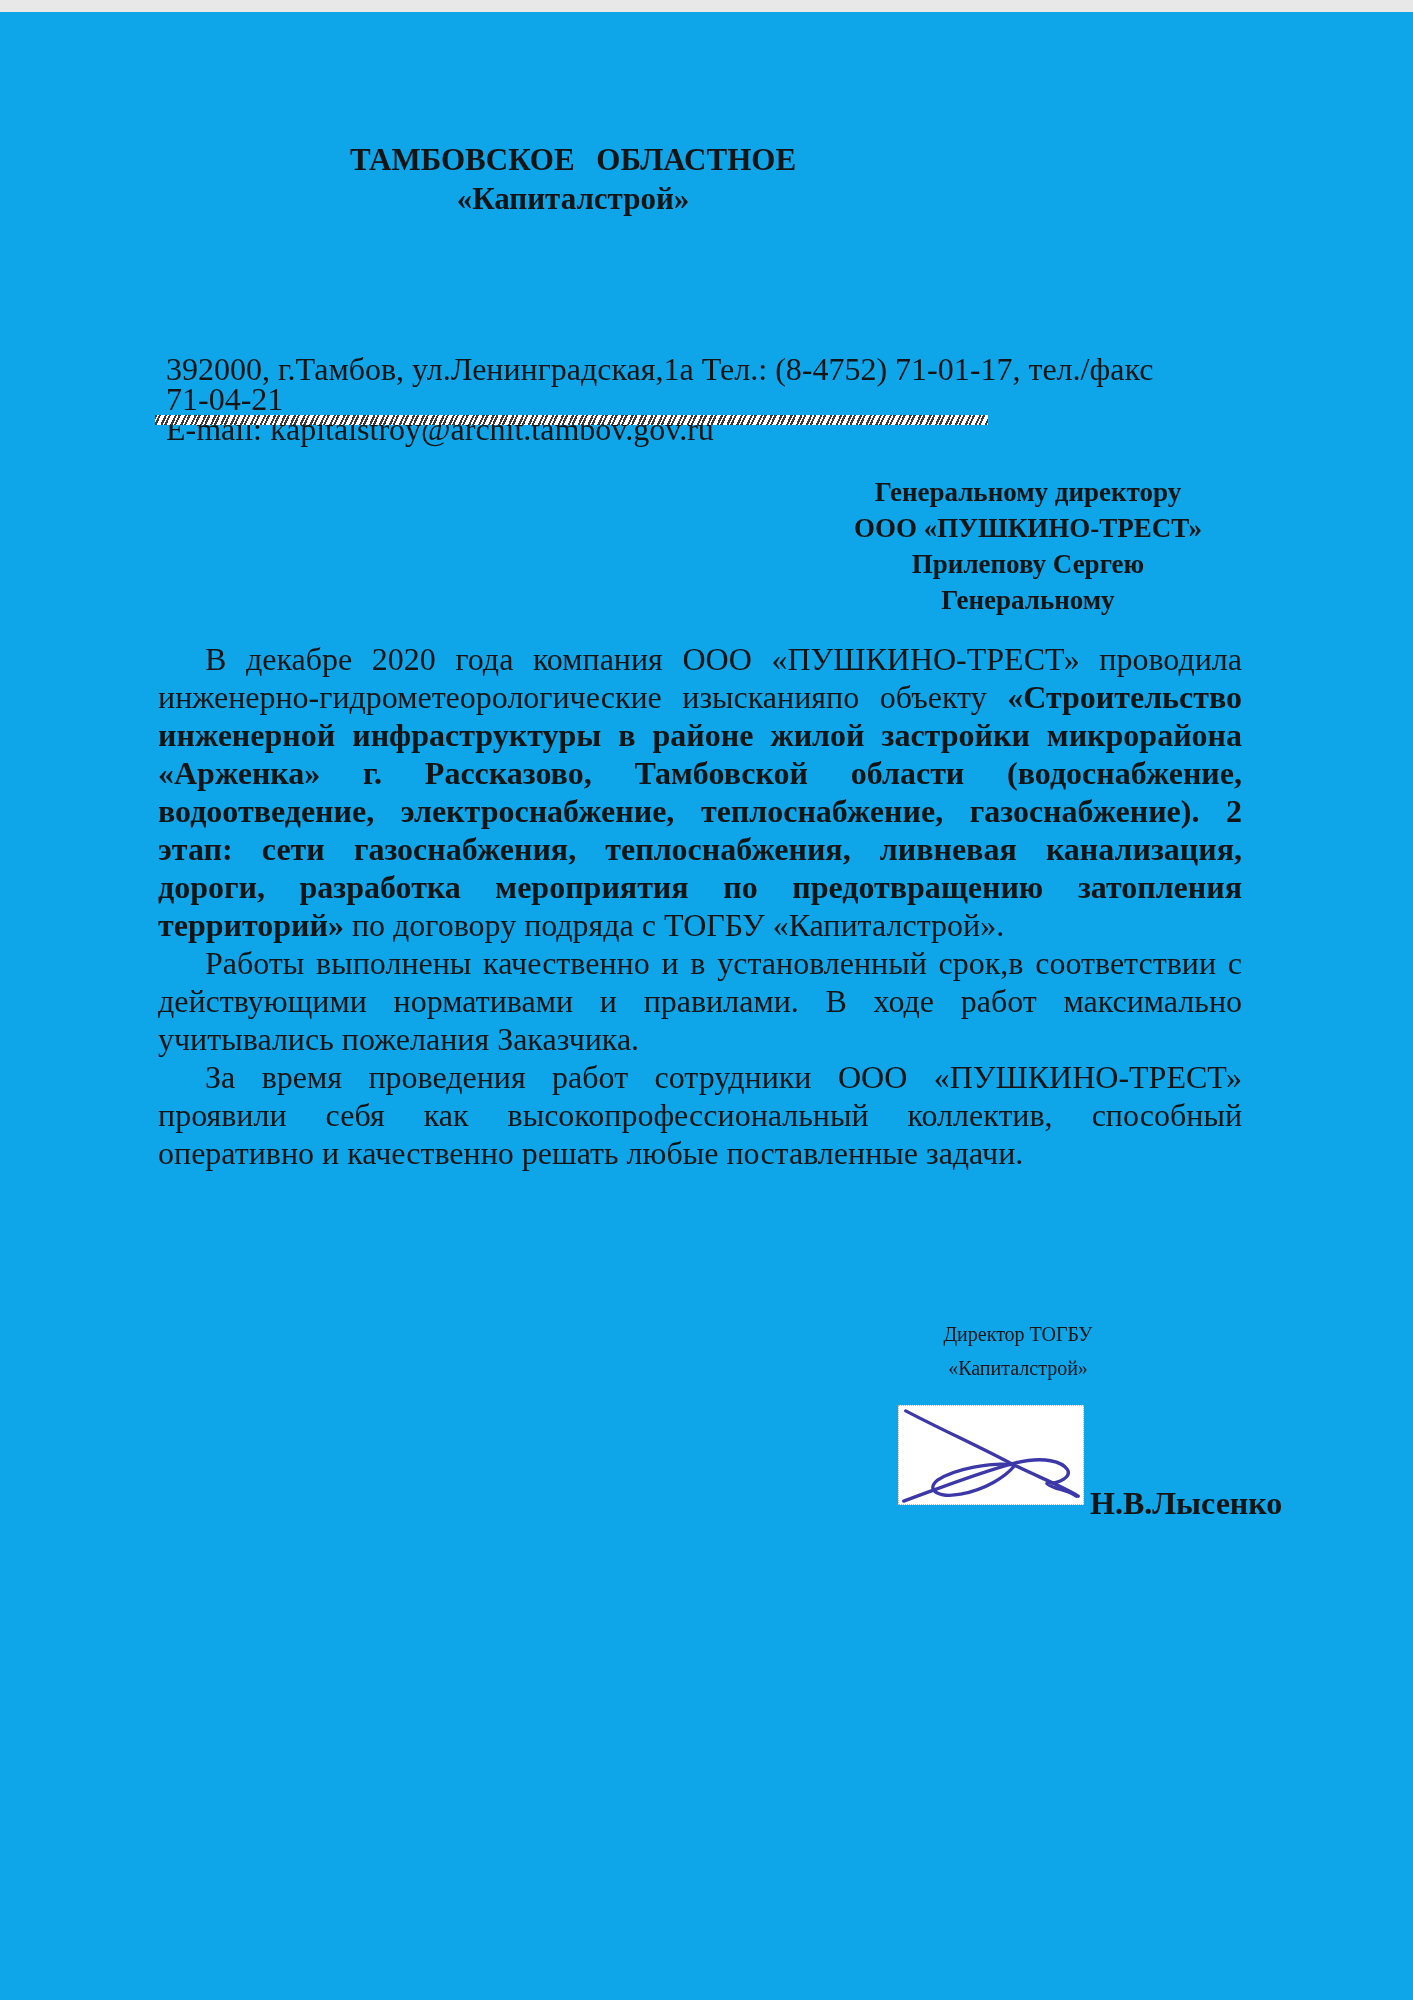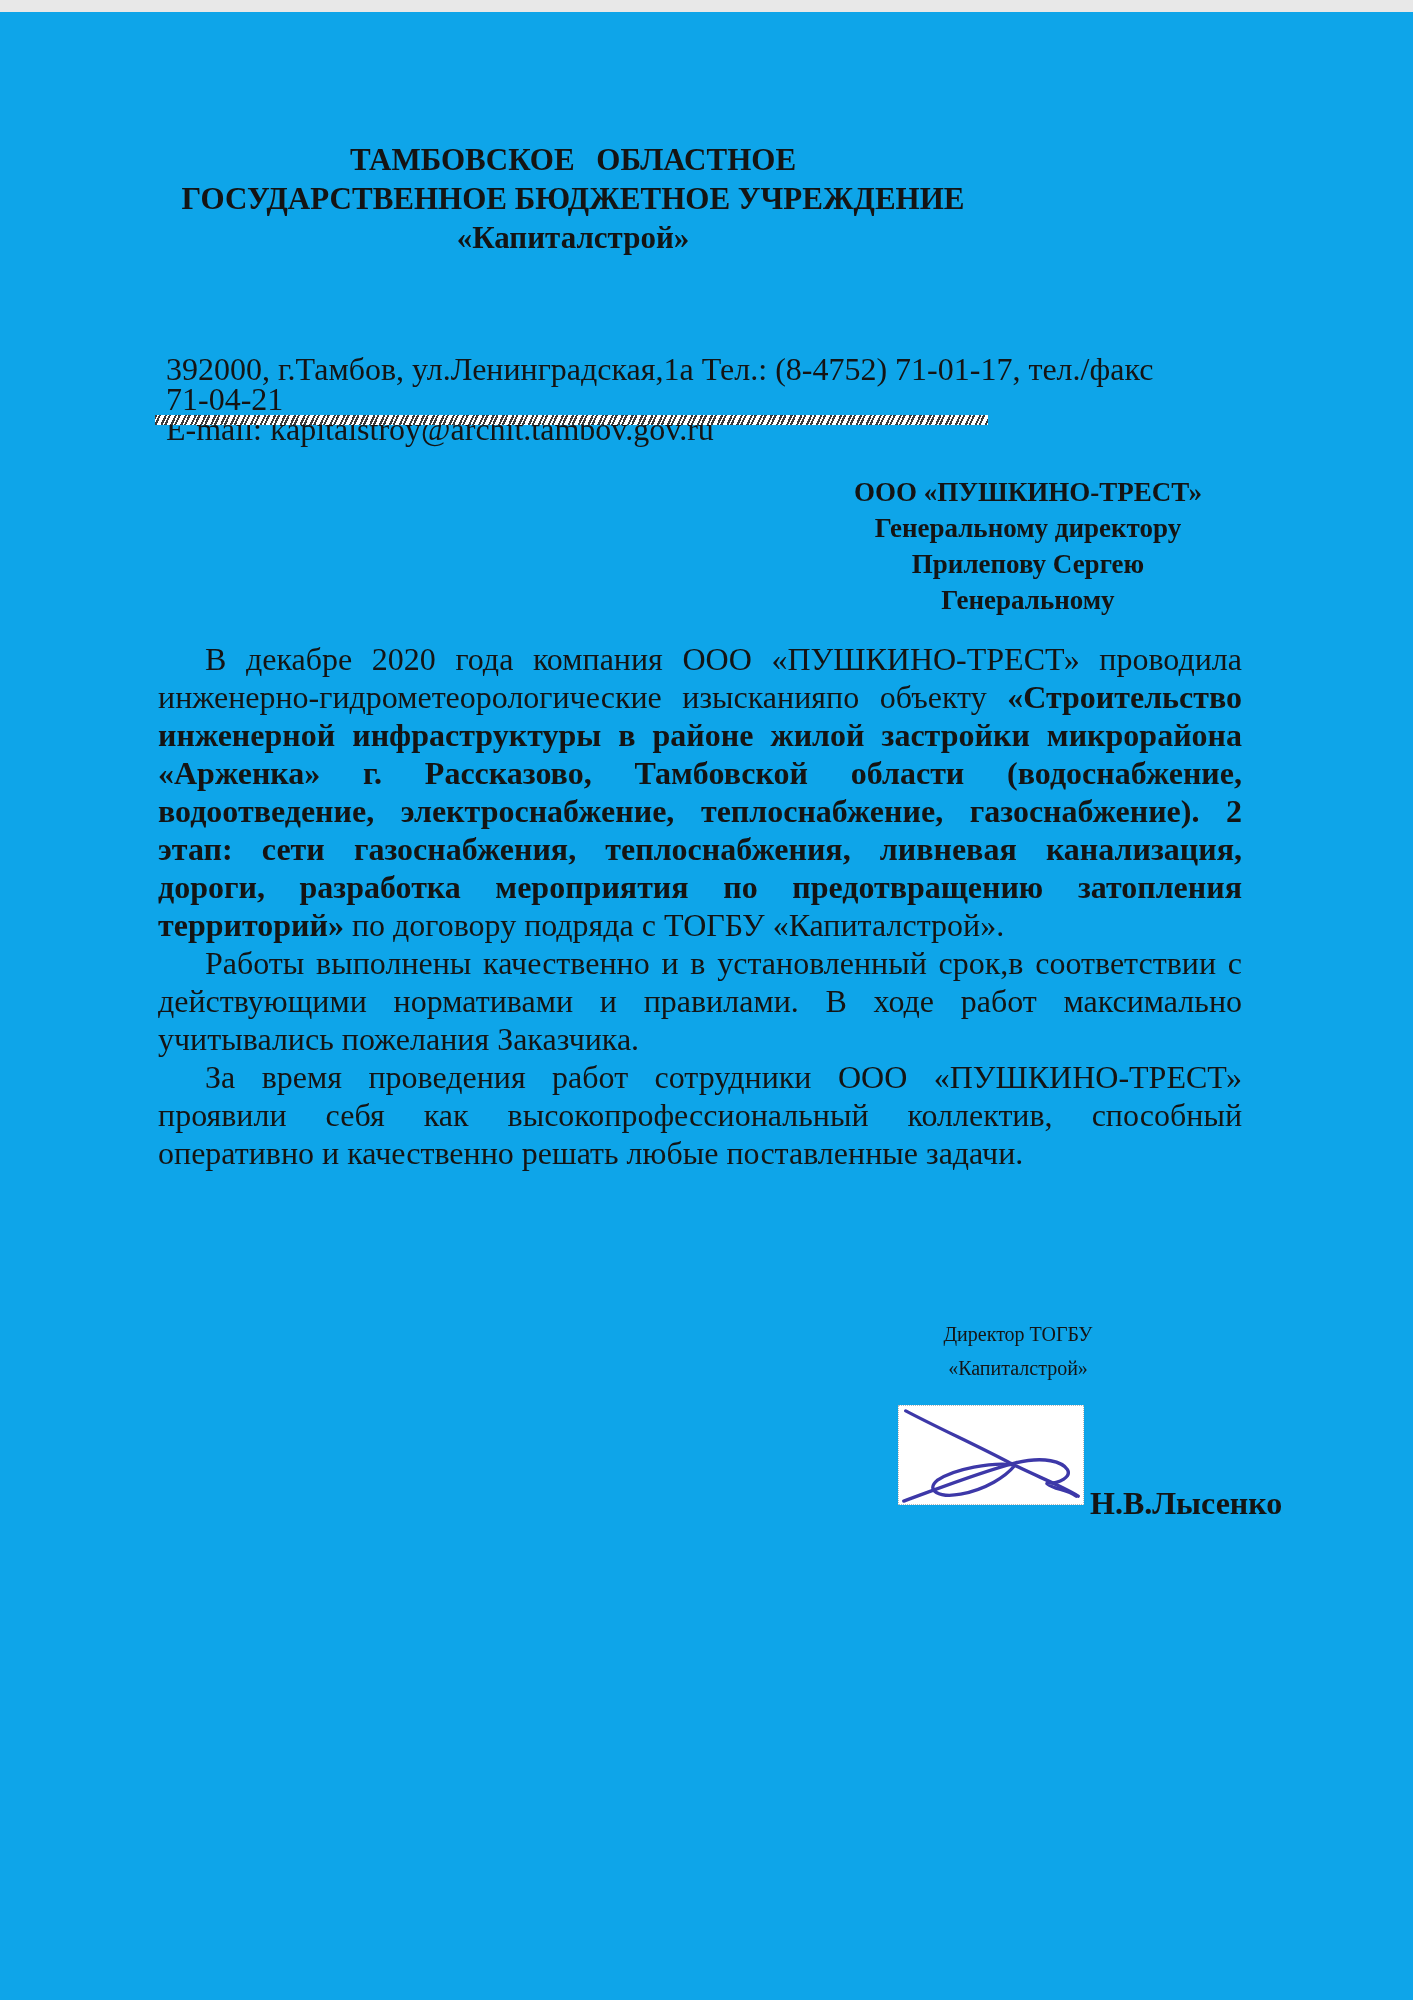--- a/index.html
+++ b/index.html
@@ -107,34 +107,33 @@
     white-space: nowrap;
   }
 </style>
 </head>
 <body>
 
 <div class="page">
 
   <div class="letterhead">
     <div class="org-line1">ТАМБОВСКОЕ ОБЛАСТНОЕ</div>
-    <div>ГОСУДАРСТВЕННОЕ БЮДЖЕТНОЕ УЧРЕЖДЕНИЕ</div>
     <div>«Капиталстрой»</div>
   </div>
 
   <div class="contact">
     <div>392000, г.Тамбов, ул.Ленинградская,1а Тел.: (8-4752) 71-01-17, тел./факс 71-04-21</div>
     <div>E-mail: kapitalstroy@archit.tambov.gov.ru</div>
   </div>
 
   <div class="divider"></div>
 
   <div class="recipient">
+    <div>Генеральному директору</div>
     <div>ООО «ПУШКИНО-ТРЕСТ»</div>
-    <div>Генеральному директору</div>
     <div>Прилепову Сергею Генеральному</div>
   </div>
 
   <div class="body-text">
     <p><span>В декабре 2020 года компания ООО «ПУШКИНО-ТРЕСТ» проводила инженерно-гидрометеорологические изысканияпо объекту </span><span class="bold">«Строительство инженерной инфраструктуры в районе жилой застройки микрорайона «Арженка» г. Рассказово, Тамбовской области (водоснабжение, водоотведение, электроснабжение, теплоснабжение, газоснабжение). 2 этап: сети газоснабжения, теплоснабжения, ливневая канализация, дороги, разработка мероприятия по предотвращению затопления территорий»</span><span> по договору подряда с ТОГБУ «Капиталстрой».</span></p>
     <p>Работы выполнены качественно и в установленный срок,в соответствии с действующими нормативами и правилами. В ходе работ максимально учитывались пожелания Заказчика.</p>
     <p>За время проведения работ сотрудники ООО «ПУШКИНО-ТРЕСТ» проявили себя как высокопрофессиональный коллектив, способный оперативно и качественно решать любые поставленные задачи.</p>
   </div>
 
   <div class="sig-title">

